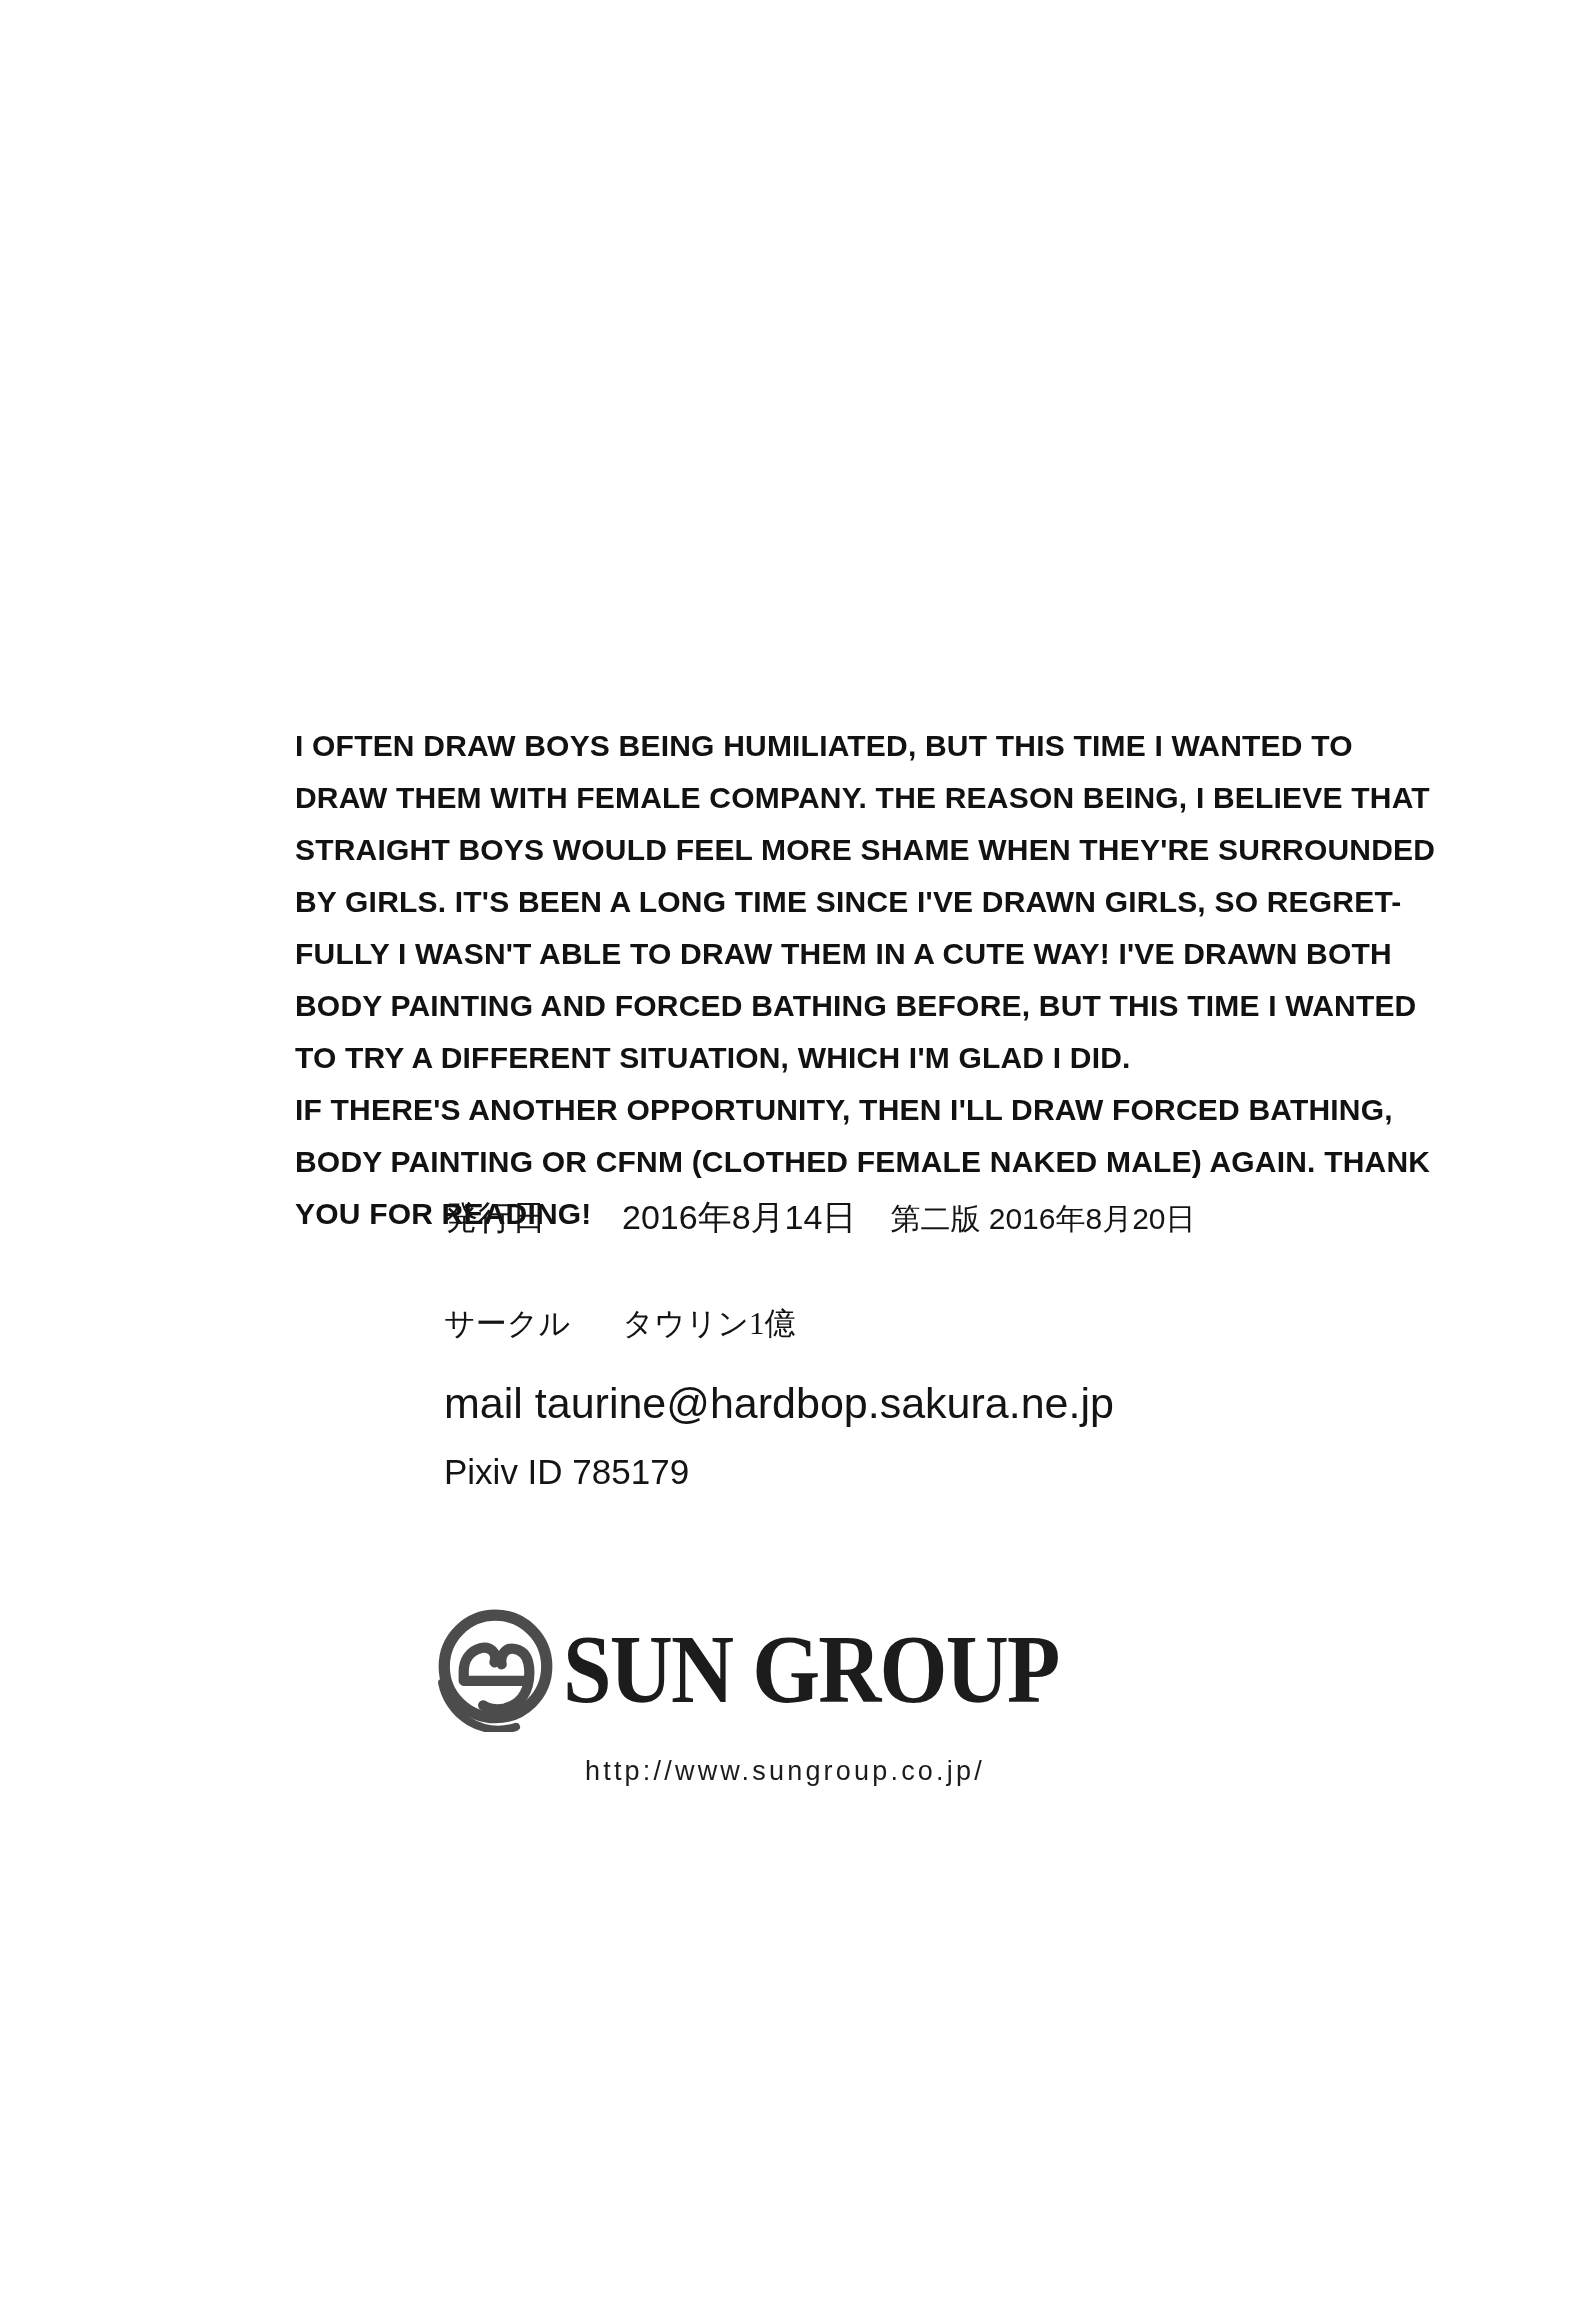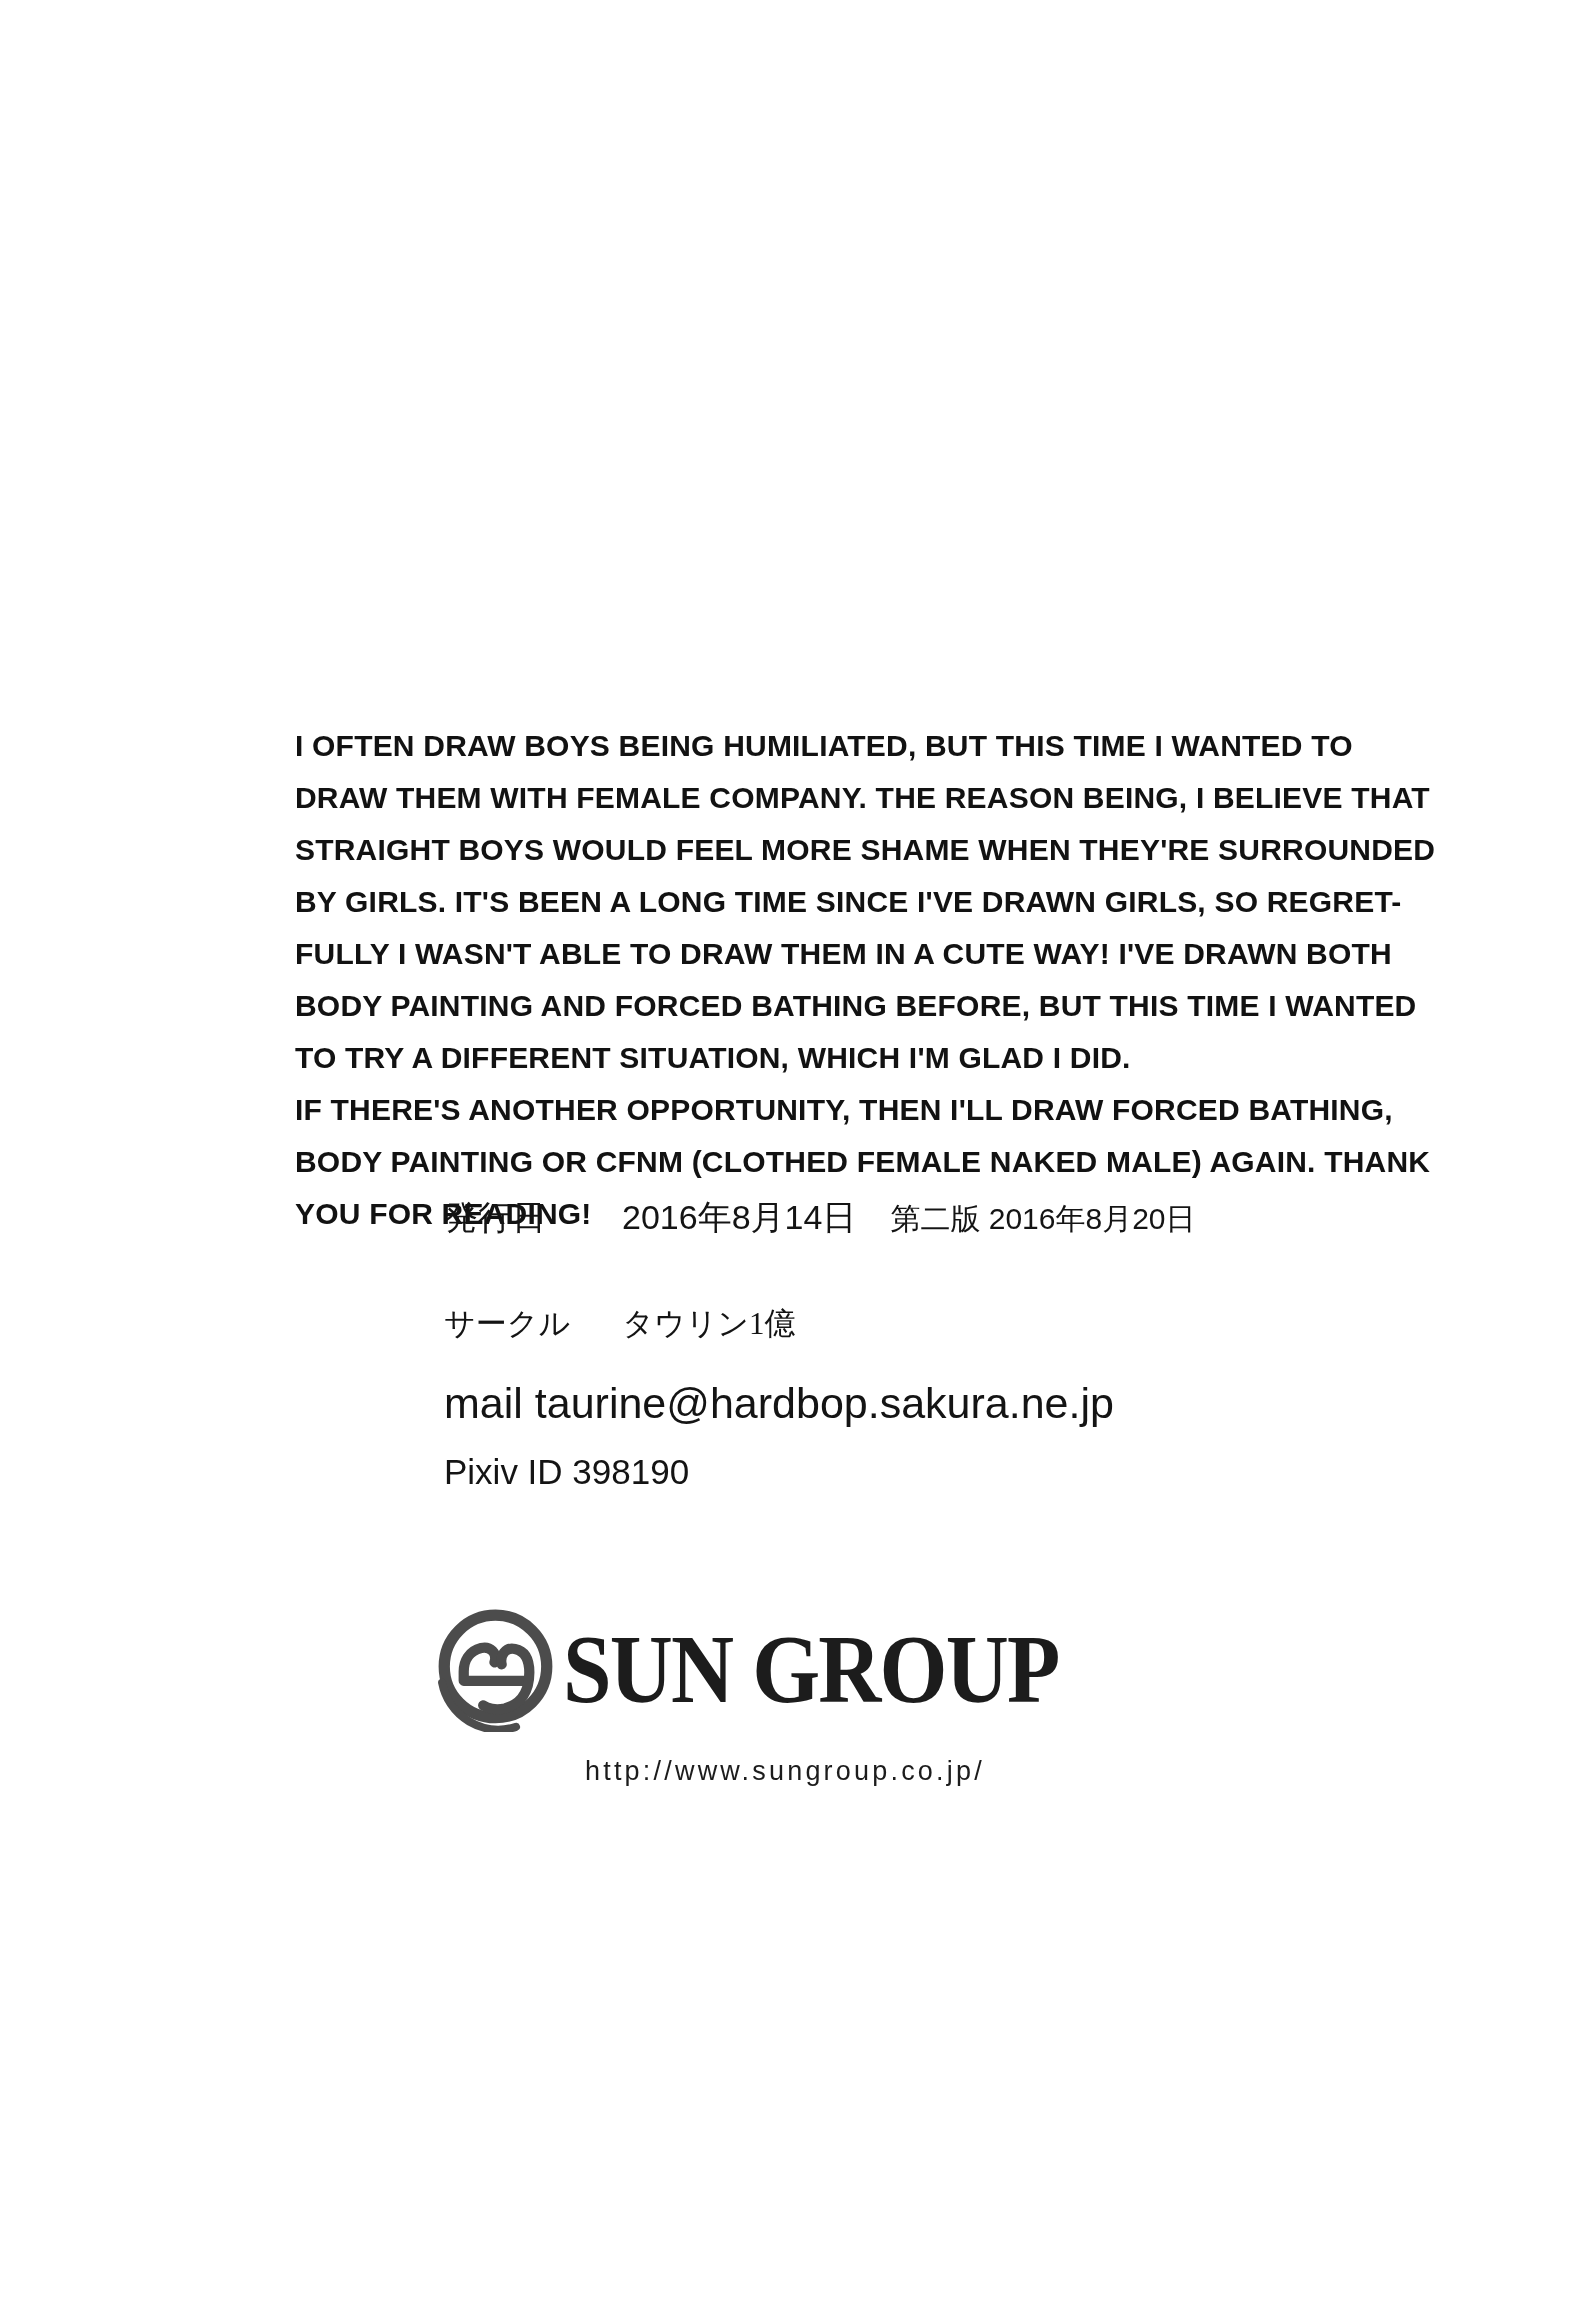--- a/index.html
+++ b/index.html
@@ -110,21 +110,21 @@
   <div class="jp-line line-publish">
     <span class="jp-label">発行日</span><span class="jp-value">2016年8月14日</span><span class="jp-note">第二版 2016年8月20日</span>
   </div>
 
   <div class="jp-line line-circle">
     <span class="jp-label">サークル</span><span class="jp-value">タウリン1億</span>
   </div>
 
   <div class="jp-line line-mail">mail taurine@hardbop.sakura.ne.jp</div>
 
-  <div class="jp-line line-pixiv">Pixiv ID 398190</div>
+  <div class="jp-line line-pixiv">Pixiv ID 785179</div>
 
 
   <svg class="sg-logo-mark" viewBox="0 0 120 120" aria-hidden="true">
     <g fill="none" stroke="#4c4c4c">
       <circle cx="60" cy="56" r="50" stroke-width="11"></circle>
       <path d="M8,72 A56,56 0 0 0 80,115" stroke-width="8" stroke-linecap="round"></path>
       <path d="M59,52 C62,43 55,36 46,38 C34,41 29,51 29,61 L29,70 L91,70" stroke-width="10" stroke-linecap="round" stroke-linejoin="round"></path>
       <path d="M66,54 C64,45 70,37 79,39 C89,41 93,50 93,62 C93,80 85,93 69,97 C60,99 52,97 48,94" stroke-width="10" stroke-linecap="round"></path>
     </g>
   </svg>

